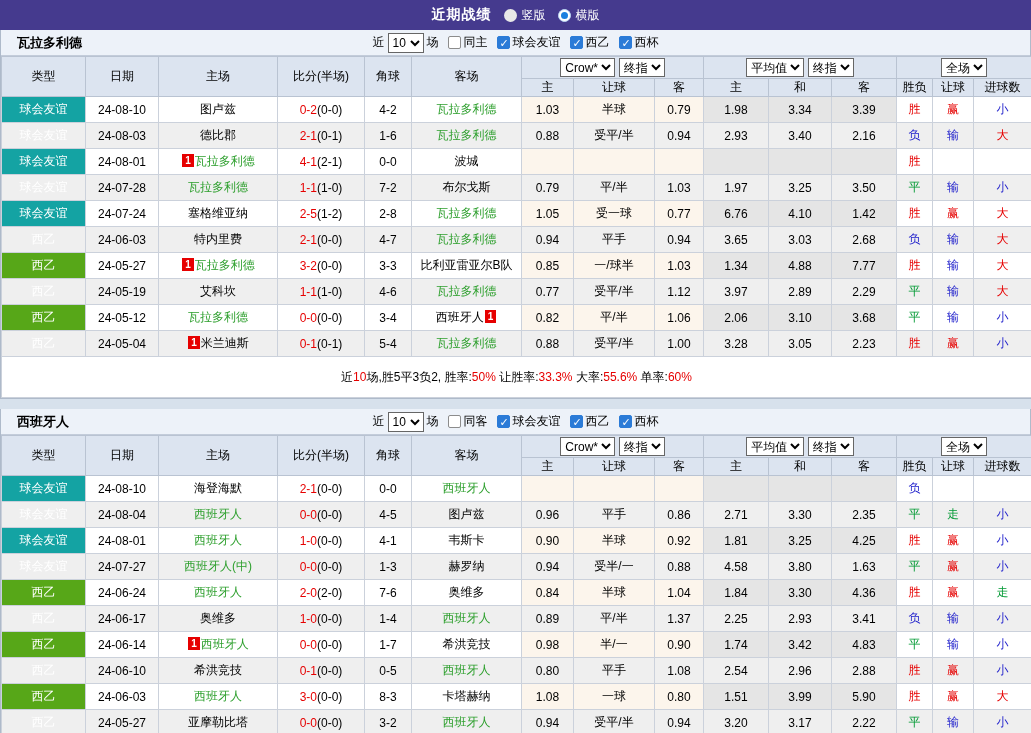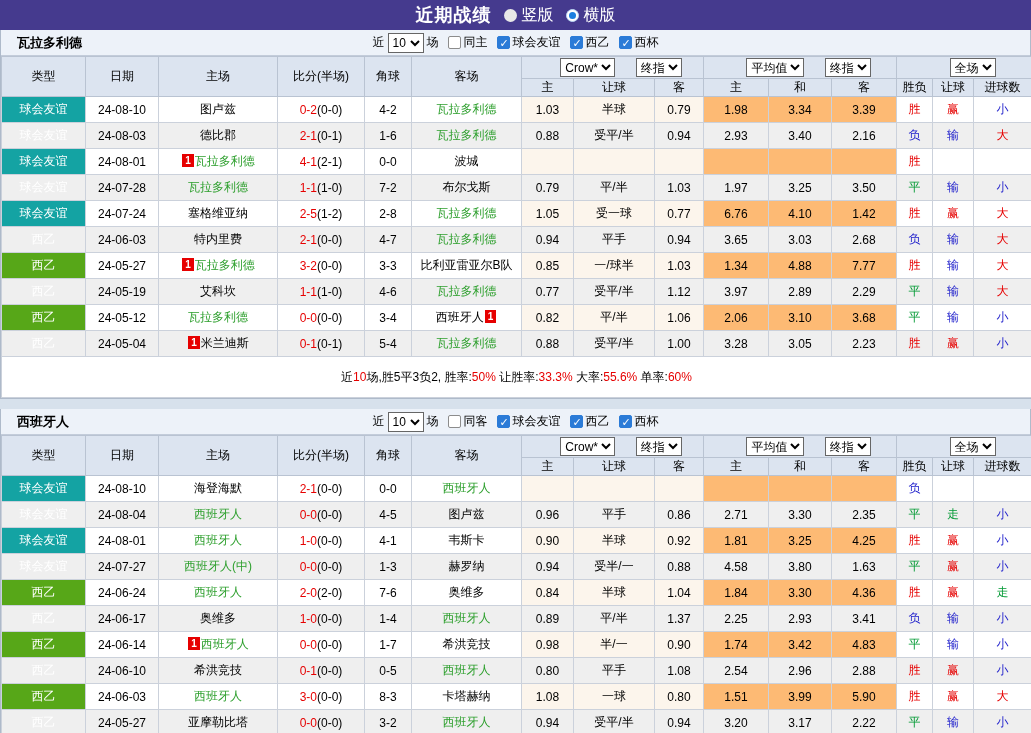--- a/index.html
+++ b/index.html
@@ -14,22 +14,22 @@
   
   .topbar {
     height: 30px;
     background: #453A8E;
     display: flex;
     align-items: center;
     justify-content: center;
     gap: 12px;
     color: #fff;
   }
-  .topbar .title { font-weight: bold; font-size: 18px; letter-spacing: 1px; }
-  .radio-group { display: flex; align-items: center; gap: 5px; font-size: 16px; }
+  .topbar .title { font-weight: bold; font-size: 14px; letter-spacing: 1px; }
+  .radio-group { display: flex; align-items: center; gap: 5px; font-size: 12px; }
   .radio {
     width: 13px; height: 13px; border-radius: 50%;
     background: #E8E8E8; display: inline-block; position: relative;
   }
   .radio.sel { background: #fff; border: 1px solid #BBD8F5; }
   .radio.sel::after {
     content: ""; position: absolute; left: 2px; top: 2px; right: 2px; bottom: 2px;
     border-radius: 50%; background: #1B7FE0;
   }
   
@@ -55,25 +55,25 @@
     text-align: center; color: #fff; font-size: 11px; line-height: 14px;
   }
   
   table { border-collapse: collapse; table-layout: fixed; width: 1029px; }
   th, td {
     border: 1px solid #CBD1DB; text-align: center;
     overflow: hidden; white-space: nowrap; padding: 0;
   }
   thead th { background: #DCE4F0; font-weight: normal; border-color: #B9C3D2; height: 17px; }
   .selcell { height: 22px; }
-  .selcell select { height: 19px; margin-left: 17px; }
+  .selcell select { height: 19px; }
   tbody td { height: 26px; background: #fff; }
   tr.even td { background: #EFEFEF; }
   td.crowc { background: #FCF5EC; margin-left: 15px; }
-  td.avgc  { background: #fdba74; }
+  td.avgc  { background: #e5e5e5; }
   td.t-frd { background: #14A3A3; color: #fff; }
   td.t-sec { background: #57A718; color: #fff; }
   .green-team { color: #2FA02F; }
   .red   { color: #E60000; }
   .blue  { color: #2222CC; }
   .dgreen{ color: #009933; }
   .badge {
     display: inline-block; background: #E60000; color: #fff;
     font-size: 10px; font-weight: bold; padding: 0 3px; line-height: 13px;
     margin: 0 1px; vertical-align: 1px;

